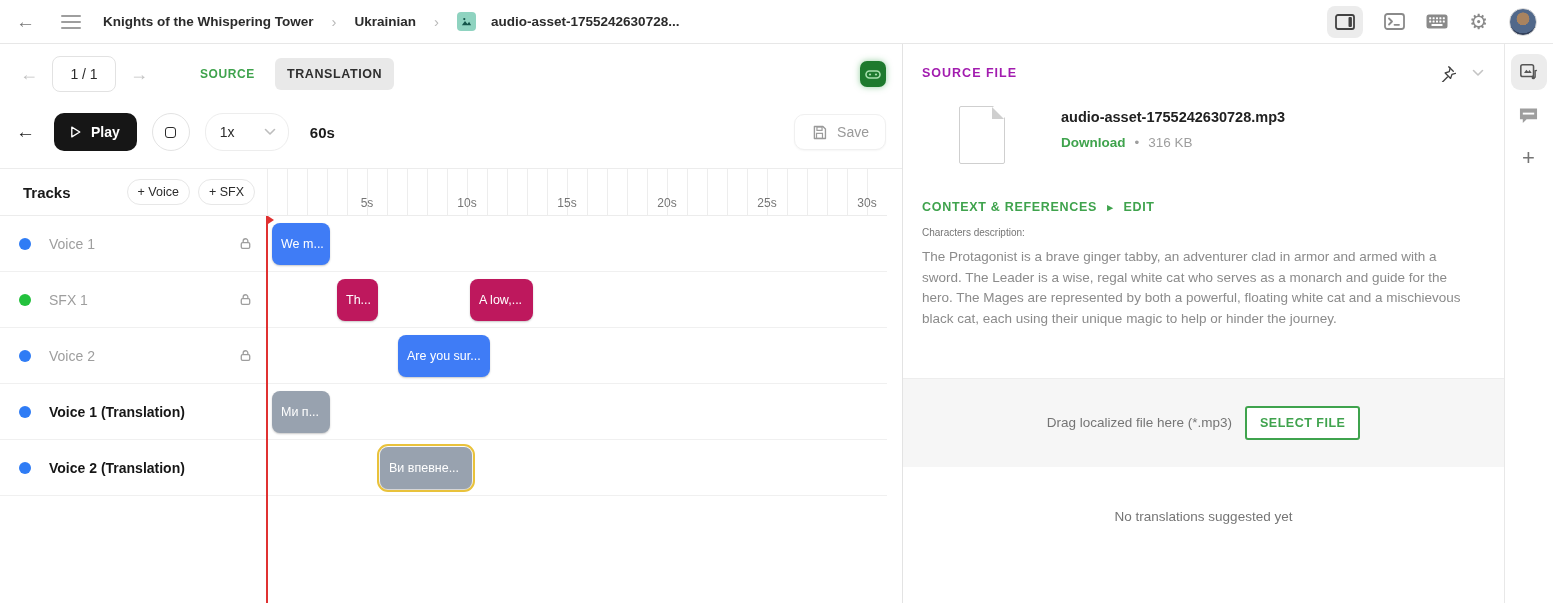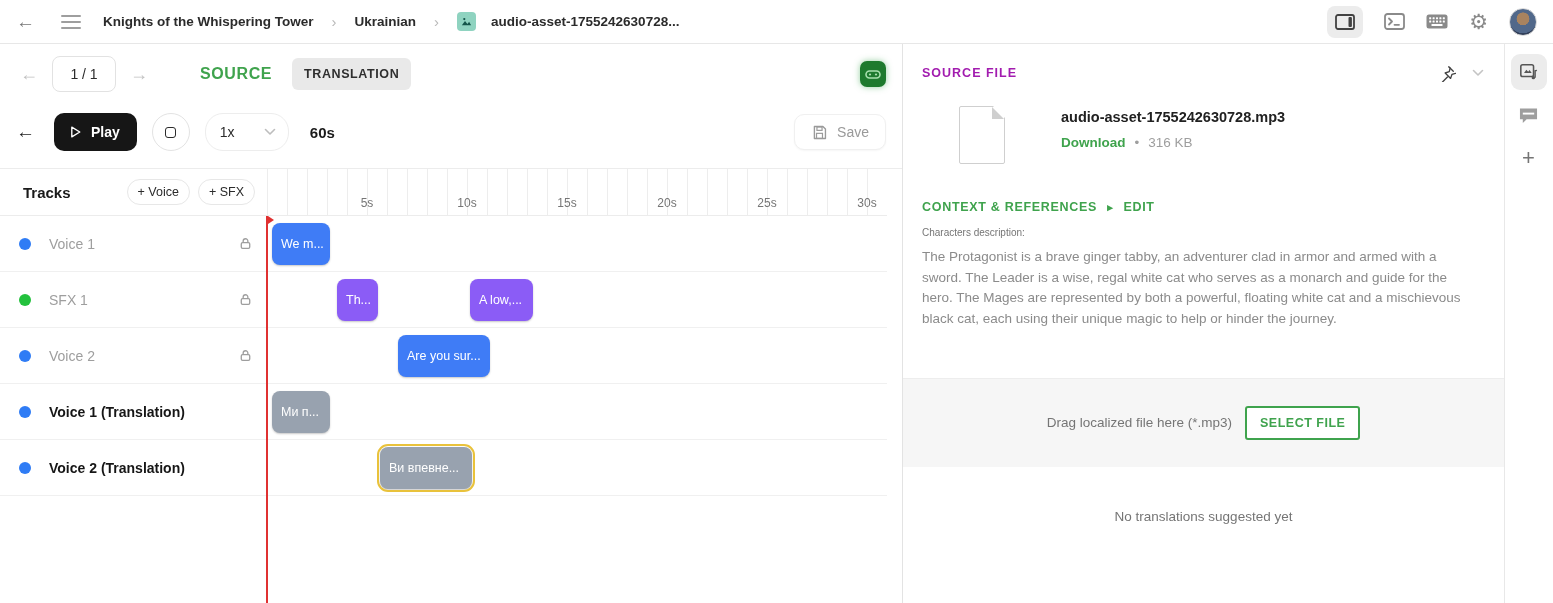--- a/index.html
+++ b/index.html
@@ -21,21 +21,21 @@
   
   .main { display:flex; height:559px; }
   .editor { width:903px; border-right:1px solid #e3e3e3; display:flex; flex-direction:column; }
   .panel { width:602px; border-right:1px solid #e8e8e8; display:flex; flex-direction:column; }
   .rail { width:47px; display:flex; flex-direction:column; align-items:center; padding-top:10px; gap:16px; }
 
   
   .ed-toolbar { height:52px; display:flex; align-items:center; padding:8px 16px 0 16px; gap:10px; }
   .pg-arrow { font-size:18px; color:#c2c2c2; cursor:pointer; padding:0 4px; }
   .pg-box { width:64px; height:36px; border:1px solid #e2e2e2; border-radius:8px; display:flex; align-items:center; justify-content:center; font-size:14px; color:#2b2b2b; }
-  .tab-src { margin-left:28px; font-size:16px; font-weight:700; letter-spacing:.6px; color:#3fa34d; padding:9px 10px; cursor:pointer; }
+  .tab-src { margin-left:28px; font-size:12px; font-weight:700; letter-spacing:.6px; color:#3fa34d; padding:9px 10px; cursor:pointer; }
   .tab-tr { font-size:12.5px; font-weight:700; letter-spacing:.6px; color:#2f2f2f; background:#e9e9e9; border-radius:6px; padding:9px 12px; cursor:pointer; }
   .plugin-ico { margin-left:auto; width:26px; height:26px; border-radius:7px; background:#1e7a2e; box-shadow:0 0 6px rgba(46,160,67,.5); display:flex; align-items:center; justify-content:center; cursor:pointer; }
 
   
   .player { height:72px; display:flex; align-items:center; padding:0 16px; gap:15px; }
   .back-arrow { font-size:19px; color:#1a1a1a; cursor:pointer; margin-right:4px; }
   .play-btn { background:#161616; color:#fff; border:none; height:38px; border-radius:10px; padding:0 17px 0 13px; display:flex; align-items:center; gap:8px; font-size:14px; font-weight:600; cursor:pointer; font-family:inherit; }
   .stop-btn { width:38px; height:38px; border-radius:50%; border:1px solid #e3e3e3; background:#fff; display:flex; align-items:center; justify-content:center; cursor:pointer; }
   .stop-sq { width:11px; height:11px; border:1.6px solid #2b2b2b; border-radius:3px; }
   .speed { width:84px; height:38px; border:1px solid #ededed; border-radius:18px; display:flex; align-items:center; justify-content:space-between; padding:0 12px 0 14px; font-size:14px; color:#2b2b2b; cursor:pointer; }
@@ -52,21 +52,21 @@
   .ruler-tick-label { position:absolute; bottom:5px; transform:translateX(-50%); font-size:12px; color:#757575; }
   .track-row { height:56px; display:flex; border-bottom:1px solid #f0f0f0; margin-right:15px; }
   .track-row-left { width:267px; display:flex; align-items:center; padding:0 14px 0 19px; gap:0; }
   .track-dot { width:12px; height:12px; border-radius:50%; flex:none; margin-right:18px; }
   .track-name { font-size:14px; color:#9e9e9e; }
   .track-name.unlocked { font-weight:700; color:#161616; }
   .track-lock { margin-left:auto; display:flex; cursor:pointer; }
   .clips-layer { position:absolute; left:267px; top:47px; right:15px; bottom:0; }
   .clip { position:absolute; height:42px; border-radius:8px; color:#fff; font-size:12.5px; display:flex; align-items:center; padding:0 9px; white-space:nowrap; overflow:hidden; cursor:pointer; box-shadow:0 1px 2px rgba(0,0,0,.22); }
   .clip-voice { background:#3f7cf6; }
-  .clip-sfx { background:#8b5cf6; }
+  .clip-sfx { background:#be185d; }
   .clip-tr { background:#98a2af; }
   .clip-selected { outline:2px solid #e9c23b; outline-offset:1.5px;text-align:center; }
   .playhead { position:absolute; left:266px; top:47px; bottom:0; width:2px; background:#e03131; cursor:ew-resize; }
   .playhead::before { content:""; position:absolute; top:0; left:2px; border-left:6px solid #e03131; border-top:4px solid transparent; border-bottom:4px solid transparent; }
 
   
   .panel-head { display:flex; align-items:center; padding:20px 20px 6px 19px; }
   .panel-title { font-size:12.5px; font-weight:700; letter-spacing:1px; color:#a21caf; }
   .panel-head-icons { margin-left:auto; display:flex; align-items:center; gap:16px; }
   .file-row { display:flex; padding:18px 20px 8px 56px; gap:56px; }

